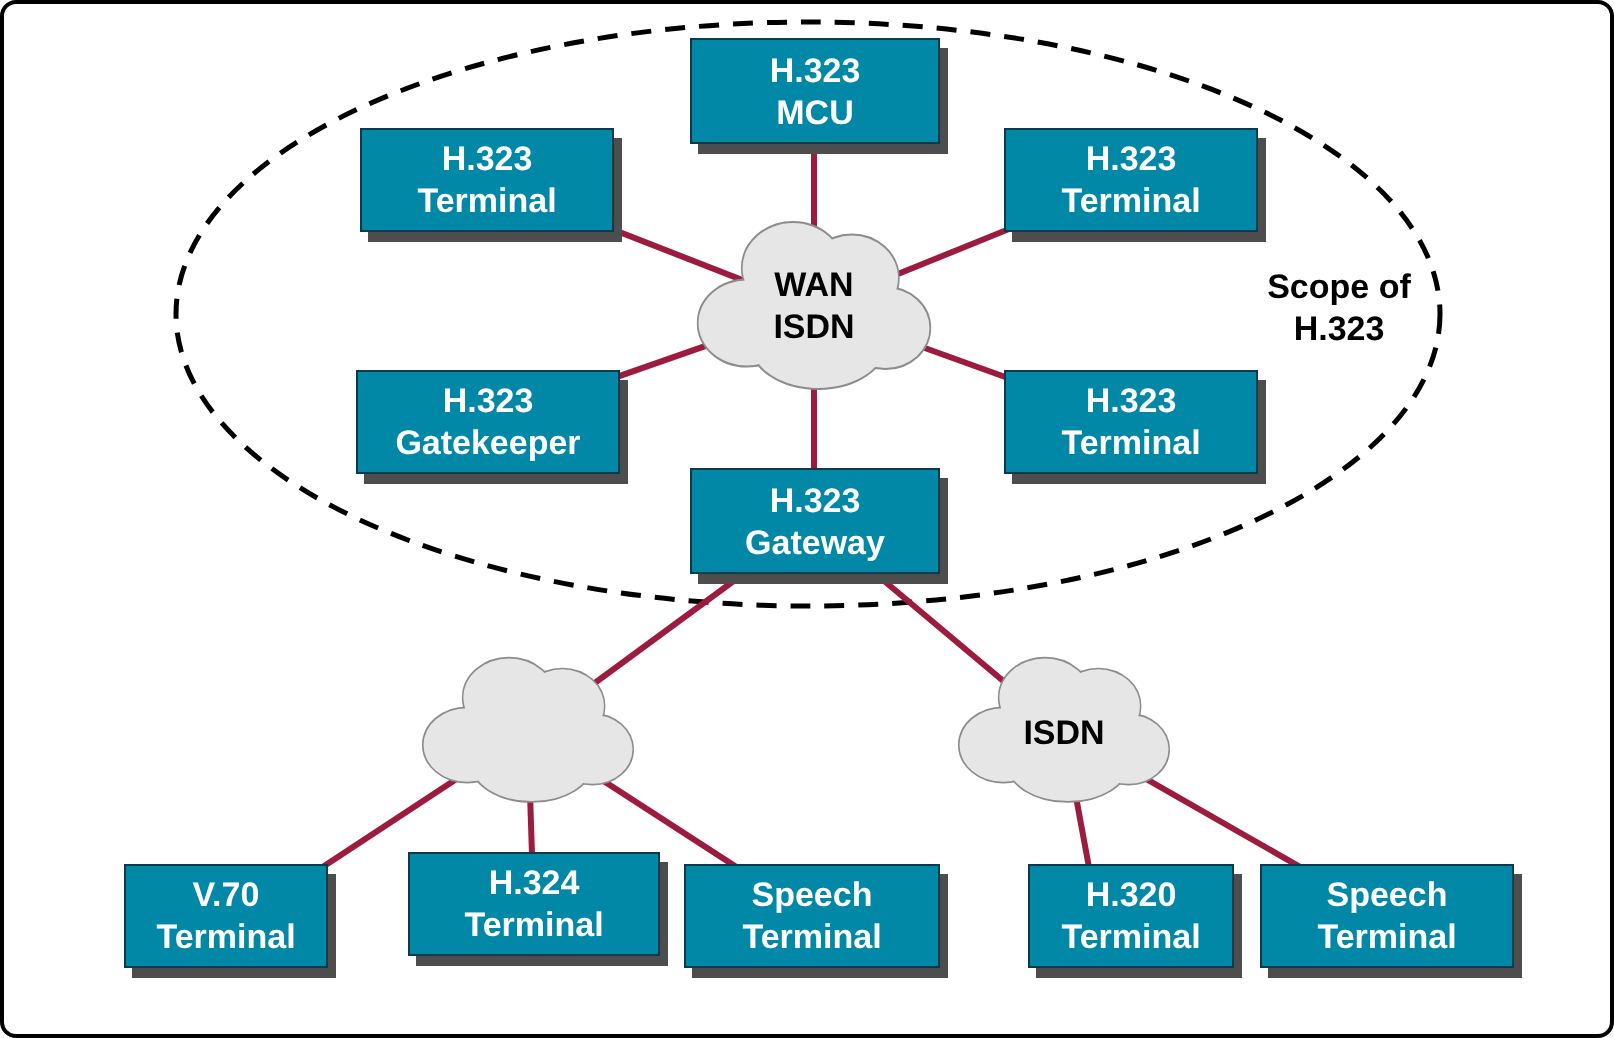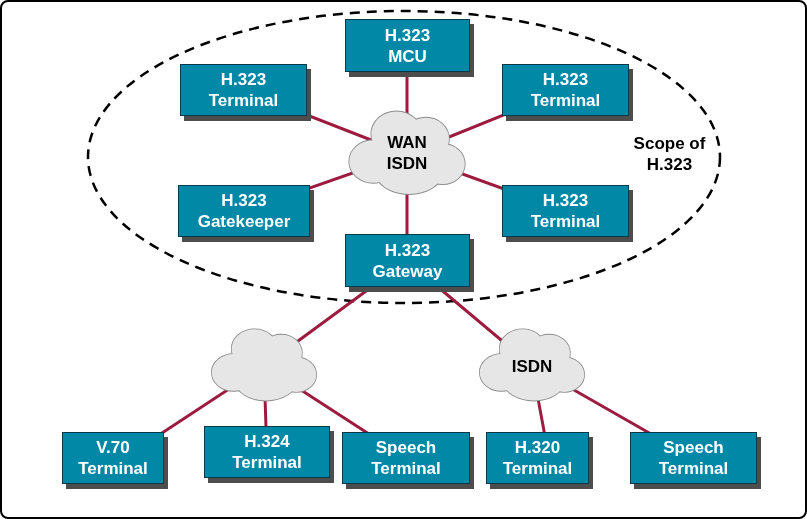--- a/index.html
+++ b/index.html
@@ -163,21 +163,21 @@
     <span>Terminal</span>
   </div>
   <div class="node" style="left:202px;top:424px;width:126px;height:52px">
     <span>H.324</span>
     <span>Terminal</span>
   </div>
   <div class="node" style="left:340px;top:430px;width:128px;height:52px">
     <span>Speech</span>
     <span>Terminal</span>
   </div>
-  <div class="node" style="left:484px;top:430px;width:103px;height:52px">
+  <div class="node" style="left:512px;top:430px;width:103px;height:52px">
     <span>H.320</span>
     <span>Terminal</span>
   </div>
   <div class="node" style="left:628px;top:430px;width:127px;height:52px">
     <span>Speech</span>
     <span>Terminal</span>
   </div>
 
 </div>
 

